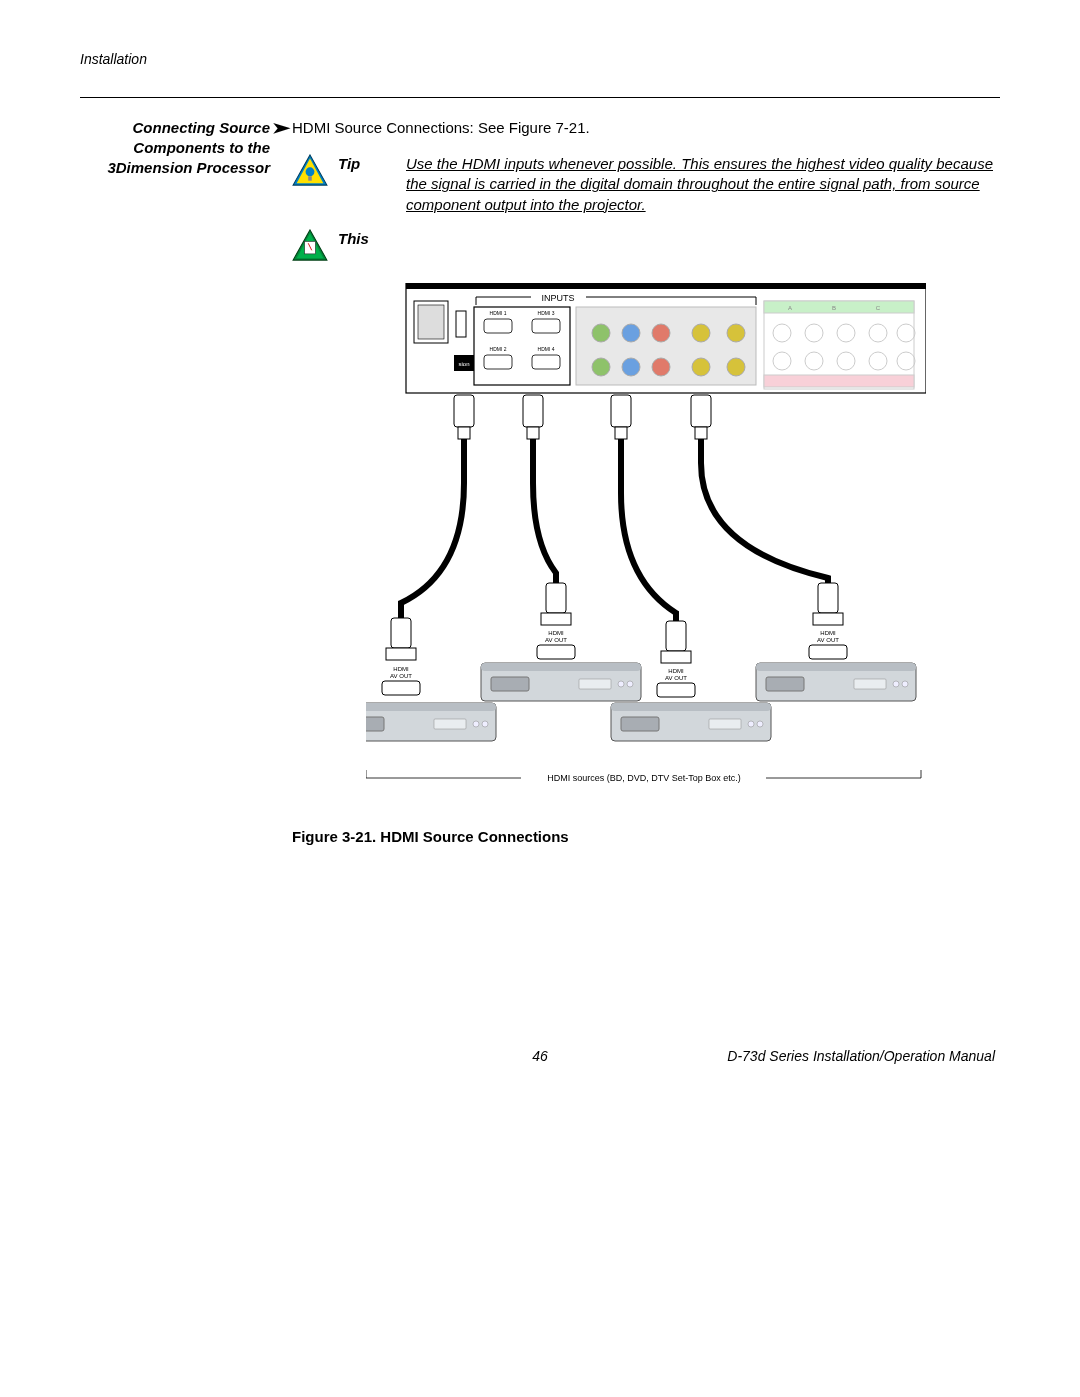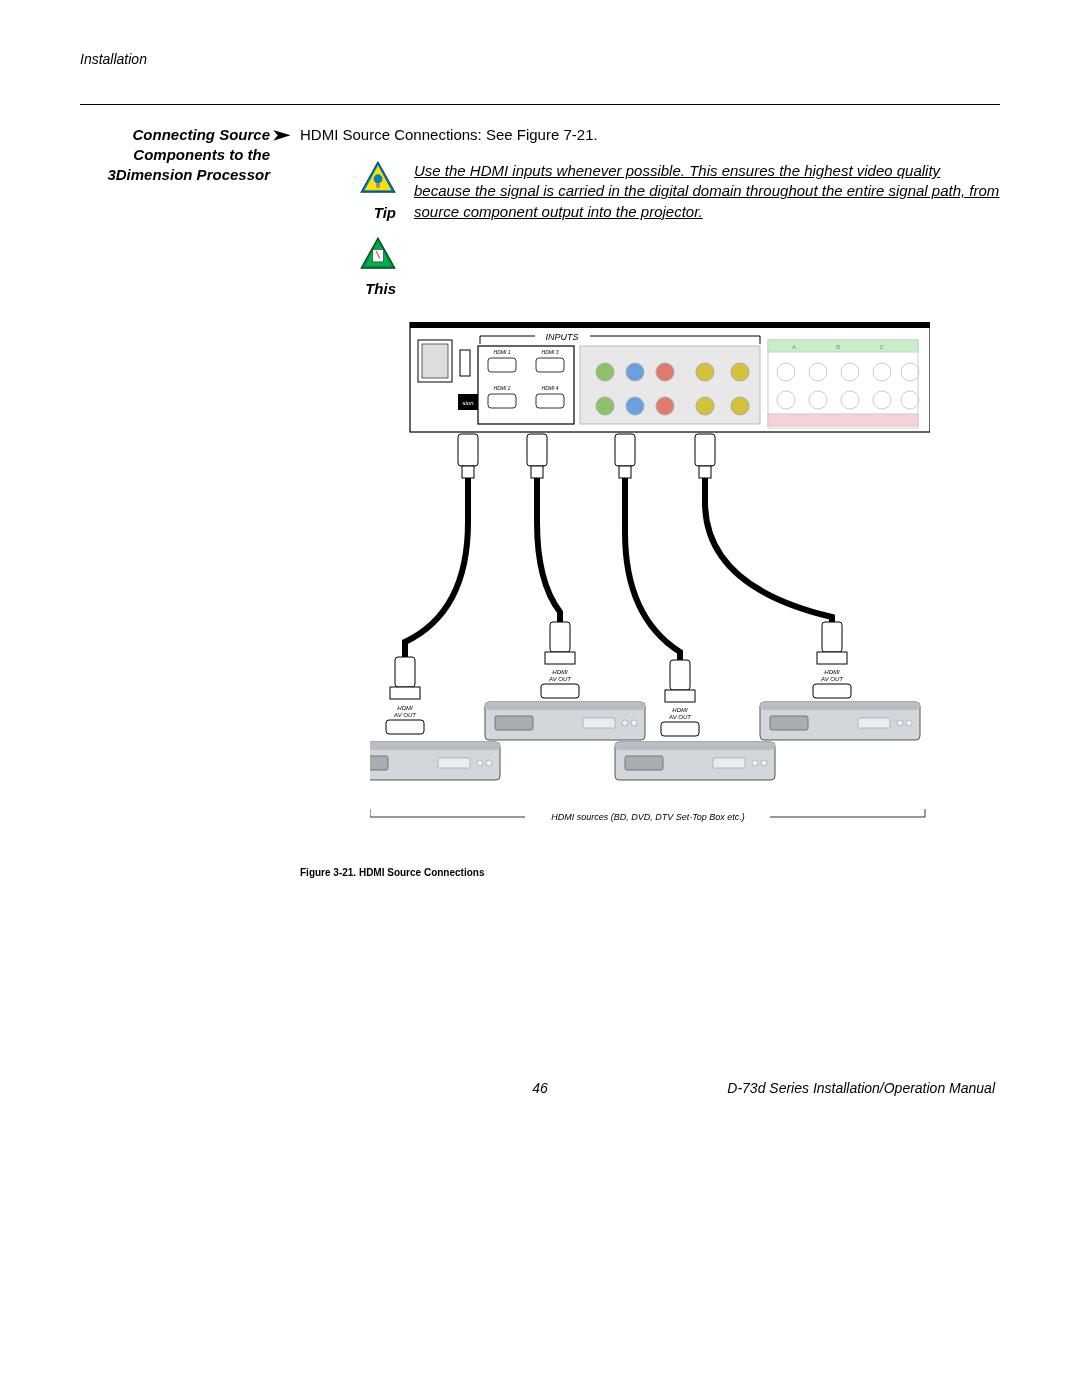--- a/index.html
+++ b/index.html
@@ -8,30 +8,30 @@
     padding: 50px 80px 50px 80px;
     width: 1080px;
     box-sizing: border-box;
     color: #000;
     font-size: 15px;
     line-height: 1.35;
   }
   .header {
     font-style: italic;
     font-size: 14px;
-    margin-bottom: 35px;
+    margin-bottom: 28px;
   }
   hr.top-rule {
     border: none;
     border-top: 1px solid #000;
     margin: 0 0 20px 0;
   }
   .two-col {
     display: flex;
-    gap: 30px;
+    gap: 22px;
   }
   .side-col {
     width: 190px;
     flex-shrink: 0;
     text-align: right;
     font-style: italic;
     font-weight: bold;
     font-size: 15px;
     line-height: 1.35;
     position: relative;
@@ -49,48 +49,46 @@
   .subhead-line { margin-bottom: 16px; }
   .subhead { font-weight: normal; }
   .callout-row {
     display: flex;
     align-items: flex-start;
     gap: 18px;
     margin-bottom: 14px;
   }
   .callout-left {
     display: flex;
-    align-items: flex-end;
+    align-items: flex-start;
     gap: 10px;
     width: 96px;
     flex-shrink: 0;
-    flex-direction: column;
   }
   .callout-label {
     font-style: italic;
     font-weight: bold;
     font-size: 15px;
   }
   .callout-text {
     font-style: italic;
     flex: 1;
     text-decoration: underline;
   }
   .tri {
     width: 36px;
     height: 32px;
     flex-shrink: 0;
   }
   .figure-wrap {
     margin-top: 22px;
     margin-bottom: 10px;
-    font-style: italic;
   }
   .figure-wrap svg { display: block; margin: 0 auto; }
-  .figure-caption { font-weight: bold; margin-top: 14px; font-size: 10px; }
+  .figure-caption { font-weight: bold; margin-top: 14px; font-size: 15px; }
   .footer {
     position: relative;
     margin-top: 200px;
     font-size: 14px;
     font-style: italic;
     display: flex;
     justify-content: center;
   }
   .footer .pagenum {
     position: absolute;

